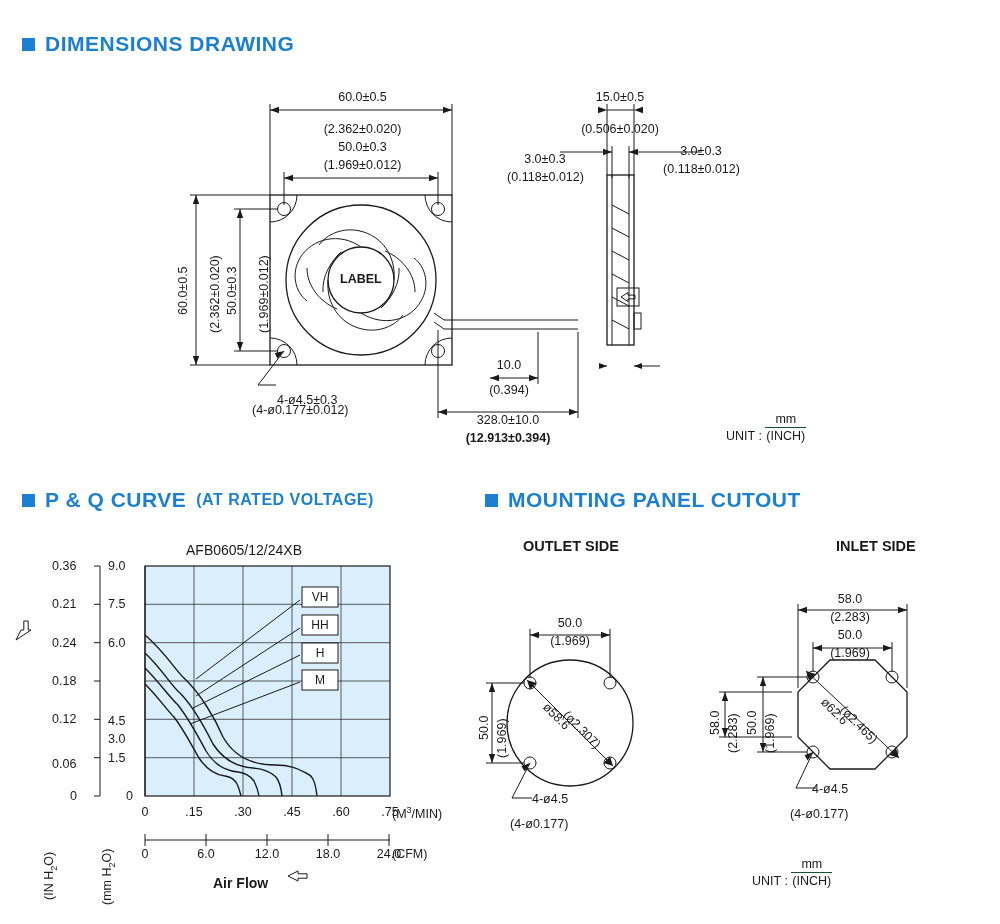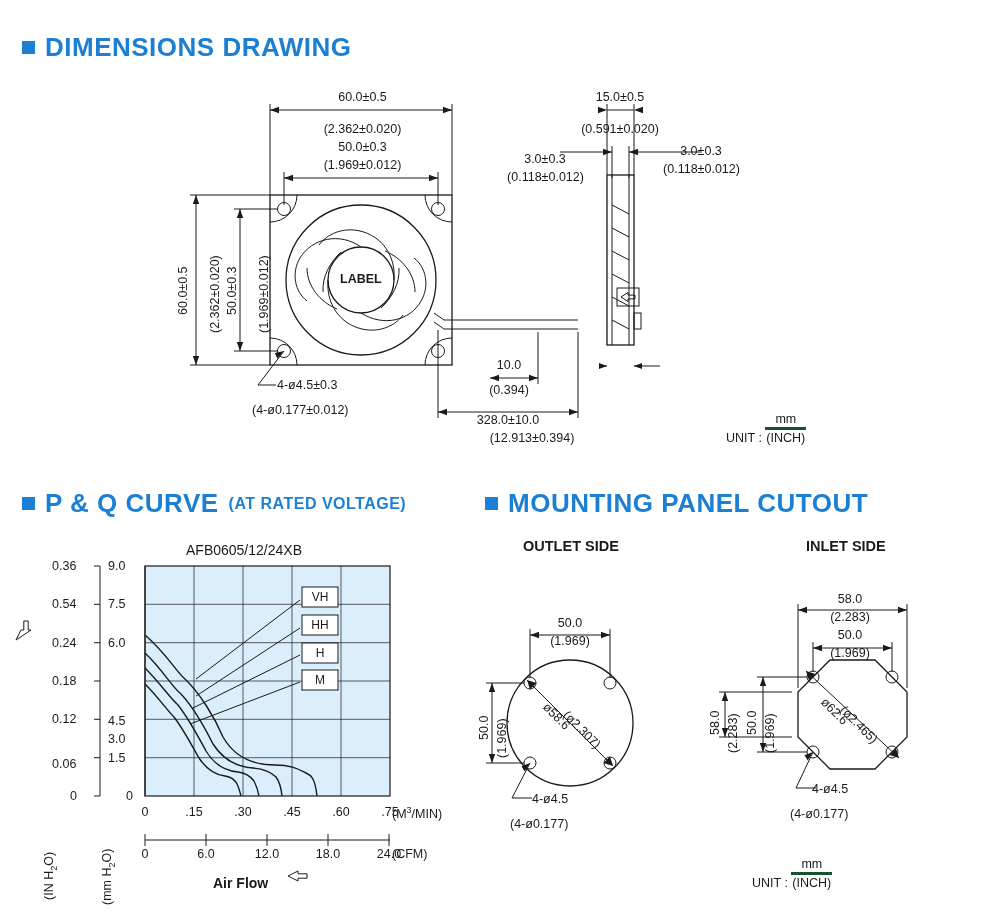--- a/index.html
+++ b/index.html
@@ -16,21 +16,21 @@
     position:absolute;
     display:flex; align-items:center; gap:10px;
     color:#1b7fd4;
     font-weight:bold;
     letter-spacing:.5px;
     white-space:nowrap;
   }
   .sec-head .sq {
     width:13px; height:13px; background:#1b7fd4; display:inline-block;
   }
-  .sec-head .t1 { font-size:26px; }
+  .sec-head .t1 { font-size:21px; }
   .sec-head .t2 { font-size:16px; }
 
   .lbl { position:absolute; font-size:12.5px; white-space:nowrap; }
   .lbl.c { text-align:center; }
   .lbl.b { font-weight:bold; }
   .vert { position:absolute; font-size:12.5px; white-space:nowrap;
           transform-origin:0 0; transform:rotate(-90deg); }
 
   svg { position:absolute; overflow:visible; }
   .st { fill:none; stroke:#1a1a1a; stroke-width:1; }
@@ -38,21 +38,21 @@
 
   
   #pq-chart { position:absolute; }
   .grid-bg { fill:#dbeefb; stroke:#1a1a1a; stroke-width:1.2; }
   .gl { stroke:#1a1a1a; stroke-width:.7; }
   .curve { fill:none; stroke:#1a1a1a; stroke-width:1.4; }
   .tick { stroke:#1a1a1a; stroke-width:1; }
   .ct { font-size:12px; fill:#1a1a1a; font-family:"Liberation Sans", sans-serif; }
   .unitbox { position:absolute; font-size:12.5px; }
   .unitbox .frac { display:inline-block; text-align:center; }
-  .unitbox .frac .top { border-bottom:3px solid #14532d; padding:0 10px 1px; }
+  .unitbox .frac .top { border-bottom:1px solid #14532d; padding:0 10px 1px; }
   .unitbox .frac .bot { padding-top:1px; }
 </style>
 </head>
 <body>
 
 <div class="sec-head" style="left:22px; top:32px;">
   <span class="sq"></span>
   <span class="t1">DIMENSIONS DRAWING</span>
 </div>
 
@@ -173,36 +173,36 @@
     <line class="tick" x1="578" y1="332" x2="578" y2="418"></line>
   </svg>
 
   <div class="lbl b" style="left:340px; top:272px;">LABEL</div>
 
   <div class="vert" style="left:176px; top:315px;">60.0±0.5</div>
   <div class="vert" style="left:208px; top:333px;">(2.362±0.020)</div>
   <div class="vert" style="left:225px; top:315px;">50.0±0.3</div>
   <div class="vert" style="left:257px; top:333px;">(1.969±0.012)</div>
 
-  <div class="lbl" style="left:277px; top:378px;">4-ø4.5±0.3</div>
+  <div class="lbl" style="left:277px; top:393px;">4-ø4.5±0.3</div>
   <div class="lbl" style="left:252px; top:403px;">(4-ø0.177±0.012)</div>
 
   <div class="lbl c" style="left:570px; top:90px; width:100px;">15.0±0.5</div>
-  <div class="lbl c" style="left:565px; top:122px; width:110px;">(0.591±0.020)</div>
+  <div class="lbl c" style="left:565px; top:122px; width:110px;">(0.506±0.020)</div>
 
   <div class="lbl c" style="left:490px; top:152px; width:110px;">3.0±0.3</div>
   <div class="lbl c" style="left:483px; top:170px; width:125px;">(0.118±0.012)</div>
 
   <div class="lbl c" style="left:636px; top:144px; width:130px;">3.0±0.3</div>
   <div class="lbl c" style="left:629px; top:162px; width:145px;">(0.118±0.012)</div>
 
   <div class="lbl c" style="left:480px; top:358px; width:58px;">10.0</div>
   <div class="lbl c" style="left:478px; top:383px; width:62px;">(0.394)</div>
   <div class="lbl c" style="left:437px; top:413px; width:142px;">328.0±10.0</div>
-  <div class="lbl c" style="left:456px; top:431px; width:152px;">(12.913±0.394)</div>
+  <div class="lbl c" style="left:432px; top:431px; width:152px;font-weight:bold;">(12.913±0.394)</div>
 
   <div class="unitbox" style="left:726px; top:412px;">
     <span>UNIT :</span>
     <span class="frac">
       <span class="top" style="display:block;">mm</span>
       <span class="bot" style="display:block;">(INCH)</span>
     </span>
   </div>
 </div>
 
@@ -277,21 +277,21 @@
       <line class="tick" x1="328" y1="334" x2="328" y2="346"></line>
       <line class="tick" x1="389" y1="334" x2="389" y2="346"></line>
     </g>
 
     <path class="st" d="M288,376 l10,-5 l0,2.8 l9,0 l0,4.4 l-9,0 l0,2.8 z" fill="#fff"></path>
 
     <path class="st" d="M19,140 l5,-10 l2.8,0 l0,-9 l4.4,0 l0,9 l2.8,0 z" fill="#fff" transform="translate(-3,0)"></path>
   </svg>
 
   <div class="lbl" style="left:52px; top:559px;">0.36</div>
-  <div class="lbl" style="left:52px; top:597px;">0.54</div>
+  <div class="lbl" style="left:52px; top:597px;">0.21</div>
   <div class="lbl" style="left:52px; top:636px;">0.24</div>
   <div class="lbl" style="left:52px; top:674px;">0.18</div>
   <div class="lbl" style="left:52px; top:712px;">0.12</div>
   <div class="lbl" style="left:52px; top:751px;margin-top:6px;">0.06</div>
   <div class="lbl" style="left:70px; top:789px;">0</div>
 
   <div class="lbl" style="left:108px; top:559px;">9.0</div>
   <div class="lbl" style="left:108px; top:597px;text-align:right;">7.5</div>
   <div class="lbl" style="left:108px; top:636px;">6.0</div>
   <div class="lbl" style="left:108px; top:674px;margin-top:40px;">4.5</div>
@@ -316,21 +316,21 @@
   <div class="lbl" style="left:392px; top:847px;">(CFM)</div>
 
   <div class="lbl b" style="left:213px; top:875px; font-size:14px;">Air Flow</div>
 
   <div class="vert" style="left:42px; top:900px;">(IN H<sub style="font-size:9px;">2</sub>O)</div>
   <div class="vert" style="left:100px; top:905px;">(mm H<sub style="font-size:9px;">2</sub>O)</div>
 </div>
 
 <div>
   <div class="lbl b" style="left:523px; top:538px; font-size:14.5px;">OUTLET SIDE</div>
-  <div class="lbl b" style="left:806px; top:538px; font-size:14.5px;">INLET SIDE</div>
+  <div class="lbl b" style="left:836px; top:538px; font-size:14.5px;">INLET SIDE</div>
 
   <svg style="left:470px; top:560px; width:250px; height:310px;">
 
     <circle class="st2" cx="100" cy="163" r="63"></circle>
 
     <circle class="st" cx="60" cy="123" r="6"></circle>
     <circle class="st" cx="140" cy="123" r="6"></circle>
     <circle class="st" cx="140" cy="203" r="6"></circle>
     <circle class="st" cx="60" cy="203" r="6"></circle>
 

